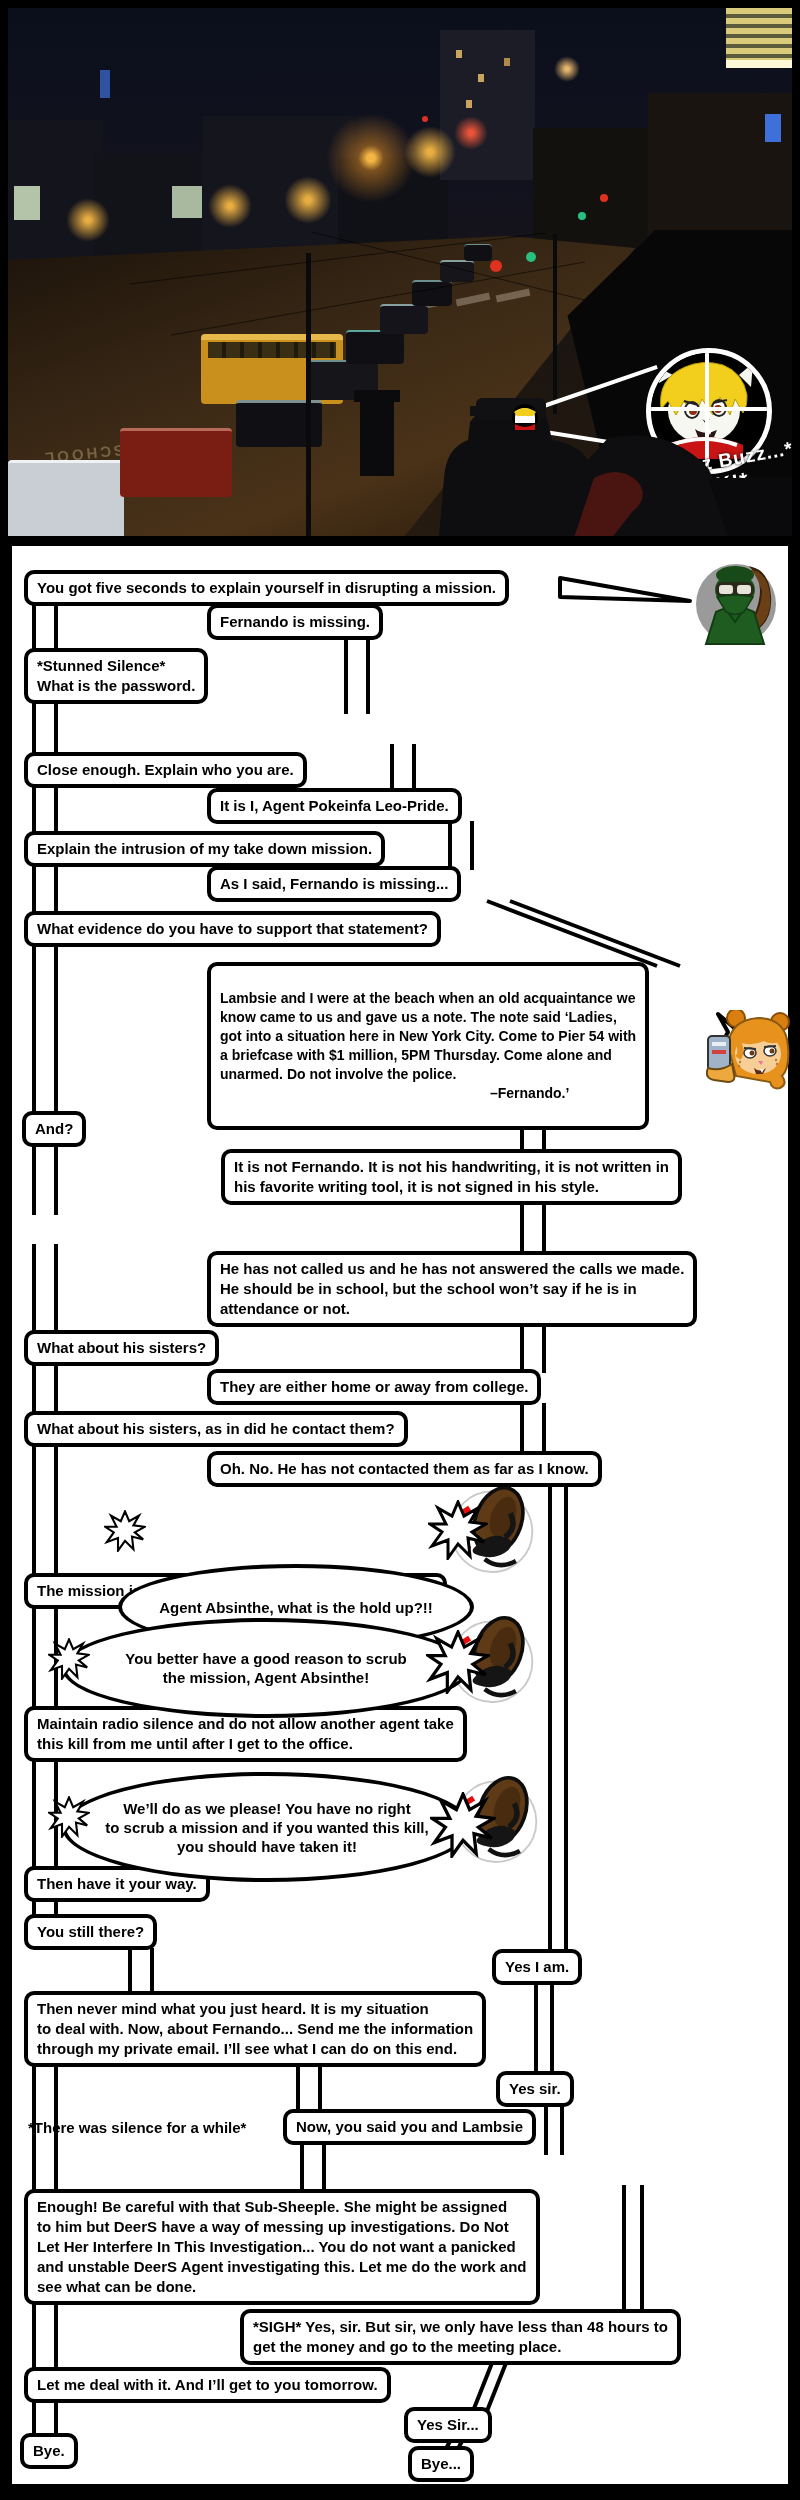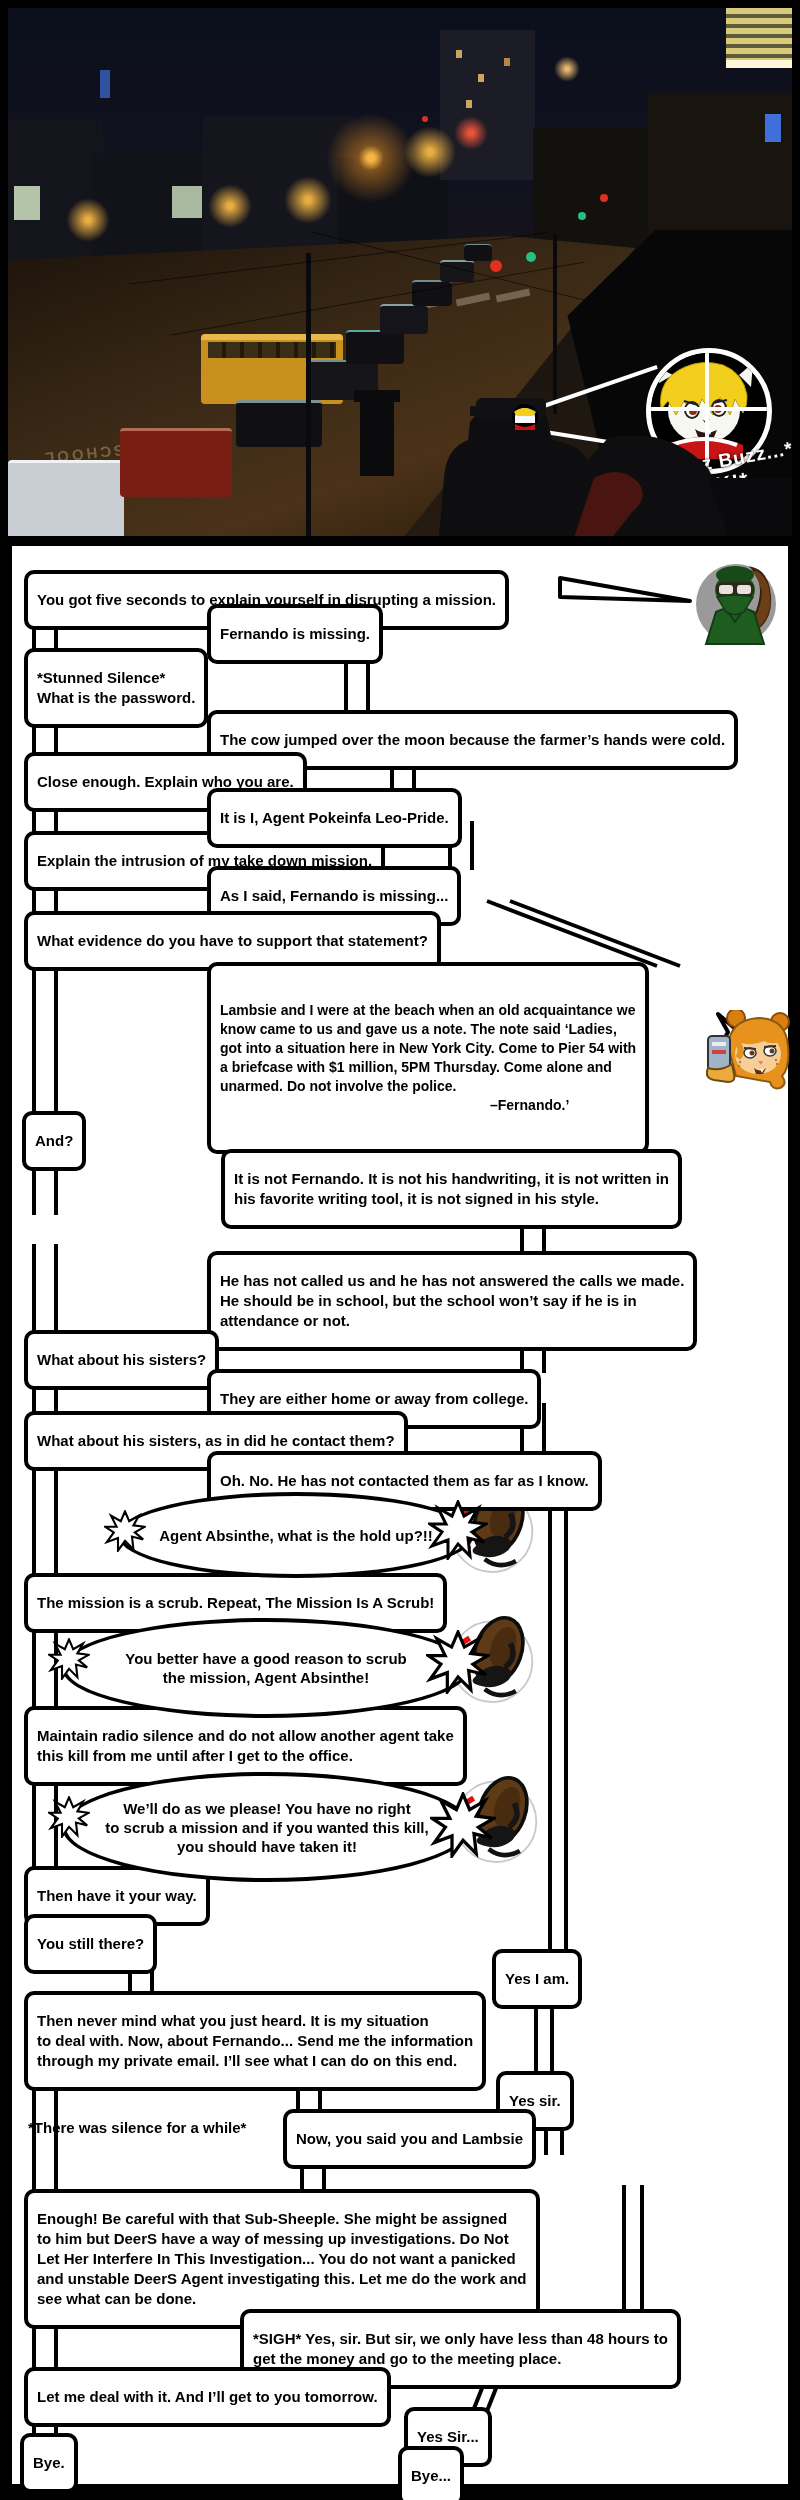--- a/index.html
+++ b/index.html
@@ -26,21 +26,21 @@
        color:#fff;font-weight:bold;text-align:center;text-shadow:0 0 3px #000;}
   #sfx .l1{font-size:19px;letter-spacing:1px;}
   #sfx .l2{font-size:21px;letter-spacing:1px;}
   #scope{position:absolute;left:638px;top:340px;width:116px;height:116px;border:5px solid #fff;
          border-radius:50%;background:#000;overflow:hidden;}
   .xh{position:absolute;background:#fff;}
   .callout{position:absolute;height:4px;background:#fff;transform-origin:0 50%;}
   
   #panel{position:absolute;left:12px;top:546px;width:776px;height:1938px;background:#fff;}
   .box{position:absolute;background:#fff;border:4px solid #000;border-radius:10px;
-       padding:16px 9px;font:bold 15px/20px "Liberation Sans",sans-serif;color:#000;
+       padding:4px 9px;font:bold 15px/20px "Liberation Sans",sans-serif;color:#000;
        white-space:pre-line;z-index:5;}
   .note{font:bold 14px/19px "Liberation Sans",sans-serif;}
   .note .sig{margin-left:270px;}
   .plain{position:absolute;font:bold 15px/20px "Liberation Sans",sans-serif;color:#000;
          white-space:pre-line;z-index:5;}
   .radio{position:absolute;background:#fff;border:4px solid #000;border-radius:50%;
          display:flex;align-items:center;justify-content:center;text-align:center;
          font:bold 15px/19px "Liberation Sans",sans-serif;color:#000;white-space:pre-line;z-index:6;}
   .vconn{position:absolute;border-left:4px solid #000;border-right:4px solid #000;z-index:1;}
   .svgabs{position:absolute;left:0;top:0;z-index:4;pointer-events:none;}
@@ -285,21 +285,20 @@
       <use href="#burst"></use>
     </svg>
   <svg class="svgtop" style="left:48px;top:1796px" width="42" height="42">
       <use href="#burst"></use>
     </svg>
 
   <div class="box" style="left:24px;top:570px">You got five seconds to explain yourself in disrupting a mission.</div>
   <div class="box" style="left:207px;top:604px">Fernando is missing.</div>
   <div class="box" style="left:24px;top:648px">*Stunned Silence*
 What is the password.</div>
-  <div class="box" style="left:207px;top:710px">The cow jumped over the moon because the farmer’s hands were cold.</div>
   <div class="box" style="left:24px;top:752px">Close enough. Explain who you are.</div>
   <div class="box" style="left:24px;top:831px">Explain the intrusion of my take down mission.</div>
   <div class="box" style="left:207px;top:788px">It is I, Agent Pokeinfa Leo-Pride.</div>
   <div class="box" style="left:207px;top:866px">As I said, Fernando is missing...</div>
   <div class="box" style="left:24px;top:911px">What evidence do you have to support that statement?</div>
   <div class="box note" style="left:207px;top:962px">
     <span>Lambsie and I were at the beach when an old acquaintance we
 know came to us and gave us a note. The note said ‘Ladies,
 got into a situation here in New York City. Come to Pier 54 with
 a briefcase with $1 million, 5PM Thursday. Come alone and
@@ -309,21 +308,21 @@
   <div class="box" style="left:22px;top:1111px">And?</div>
   <div class="box" style="left:221px;top:1149px">It is not Fernando. It is not his handwriting, it is not written in
 his favorite writing tool, it is not signed in his style.</div>
   <div class="box" style="left:207px;top:1251px">He has not called us and he has not answered the calls we made.
 He should be in school, but the school won’t say if he is in
 attendance or not.</div>
   <div class="box" style="left:24px;top:1330px">What about his sisters?</div>
   <div class="box" style="left:207px;top:1369px">They are either home or away from college.</div>
   <div class="box" style="left:24px;top:1411px">What about his sisters, as in did he contact them?</div>
   <div class="box" style="left:207px;top:1451px">Oh. No. He has not contacted them as far as I know.</div>
-  <div class="radio" style="left:118px;top:1492px;width:348px;height:78px">Agent Absinthe, what is the hold up?!!</div>
+  <div class="radio" style="left:118px;top:1564px;width:348px;height:78px">Agent Absinthe, what is the hold up?!!</div>
   <div class="box" style="left:24px;top:1573px">The mission is a scrub. Repeat, The Mission Is A Scrub!</div>
   <div class="radio" style="left:62px;top:1618px;width:400px;height:92px">You better have a good reason to scrub
 the mission, Agent Absinthe!</div>
   <div class="box" style="left:24px;top:1706px">Maintain radio silence and do not allow another agent take
 this kill from me until after I get to the office.</div>
   <div class="radio" style="left:62px;top:1772px;width:402px;height:102px">We’ll do as we please! You have no right
 to scrub a mission and if you wanted this kill,
 you should have taken it!</div>
   <div class="box" style="left:24px;top:1866px">Then have it your way.</div>
   <div class="box" style="left:24px;top:1914px">You still there?</div>
@@ -337,15 +336,15 @@
   <div class="box" style="left:24px;top:2189px">Enough! Be careful with that Sub-Sheeple. She might be assigned
 to him but DeerS have a way of messing up investigations. Do Not
 Let Her Interfere In This Investigation... You do not want a panicked
 and unstable DeerS Agent investigating this. Let me do the work and
 see what can be done.</div>
   <div class="box" style="left:240px;top:2309px">*SIGH* Yes, sir. But sir, we only have less than 48 hours to
 get the money and go to the meeting place.</div>
   <div class="box" style="left:24px;top:2367px">Let me deal with it. And I’ll get to you tomorrow.</div>
   <div class="box" style="left:404px;top:2407px">Yes Sir...</div>
   <div class="box" style="left:20px;top:2433px">Bye.</div>
-  <div class="box" style="left:398px;top:2446px">Bye...</div>
+  <div class="box" style="left:408px;top:2446px">Bye...</div>
 
 </div>
 
 </body></html>

